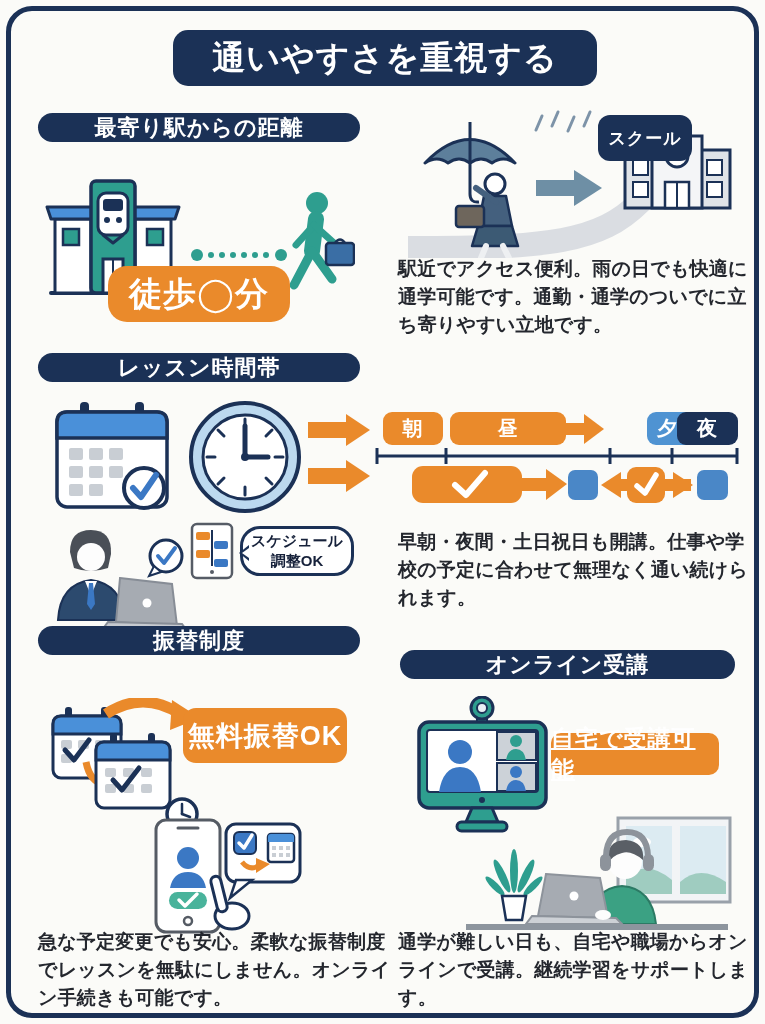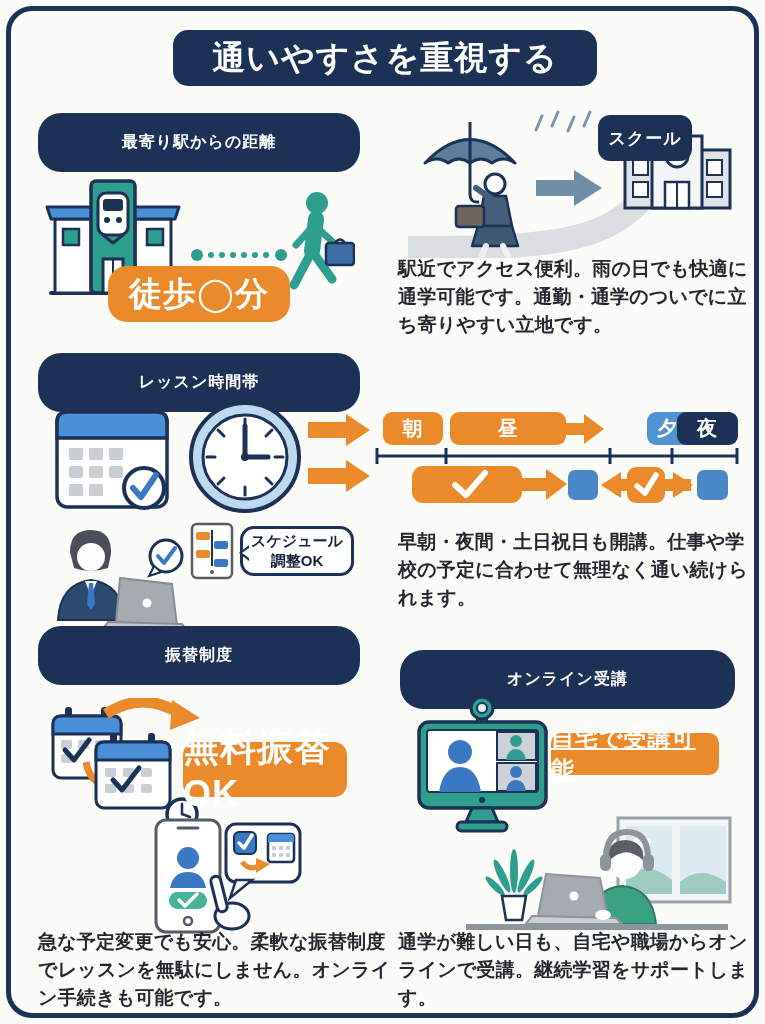--- a/index.html
+++ b/index.html
@@ -2,32 +2,32 @@
 <html><head>
 <meta charset="utf-8">
 <style>
   * { margin:0; padding:0; box-sizing:border-box; }
   body { width:765px; height:1024px; font-family:"Liberation Sans","DejaVu Sans",sans-serif; }
   .page { position:relative; width:765px; height:1024px; background:#fbfbf8; overflow:hidden; }
   .frame { position:absolute; inset:6px; border:5px solid #1b3156; border-radius:26px; pointer-events:none; }
   .abs { position:absolute; }
   .navy-pill { background:#1b3156; color:#ffffff; font-weight:800; display:flex; align-items:center; justify-content:center; letter-spacing:1px; }
   .title-banner { left:173px; top:30px; width:424px; height:56px; border-radius:15px; font-size:33px; }
-  .sec-header { width:322px; height:59px; border-radius:23px; font-size:16px; }
+  .sec-header { width:322px; height:29px; border-radius:23px; font-size:22px; }
   .badge-orange { background:#ea8a2b; color:#ffffff; font-weight:800; display:flex; align-items:center; justify-content:center; letter-spacing:1px; }
   .walk-badge { left:108px; top:266px; width:182px; height:56px; border-radius:19px; font-size:33px; }
-  .makeup-badge { left:183px; top:742px; width:164px; height:55px; border-radius:13px; font-size:36px; }
+  .makeup-badge { left:183px; top:708px; width:164px; height:55px; border-radius:13px; font-size:27px; }
   .online-badge { left:551px; top:733px; width:168px; height:42px; border-radius:10px; font-size:23px;text-decoration:underline; }
   .school-label { left:598px; top:115px; width:94px; height:46px; border-radius:12px; font-size:17px; }
   .para { color:#24272e; font-size:19px; line-height:1.48; font-weight:700; letter-spacing:0.2px; text-align:left; }
   .band { height:33px; border-radius:9px; color:#fff; font-weight:800; font-size:20px; display:flex; align-items:center; justify-content:center; letter-spacing:1px; }
   .band-orange { background:#ea8a2b; }
   .band-blue { background:#4f93d2;margin-left:40px; }
   .band-navy { background:#1b3156; }
-  .callout { left:240px; top:526px; width:114px; height:50px; background:#ffffff; border:3px solid #1b3156; border-radius:14px; color:#16213a; font-weight:800; font-size:15px; line-height:1.35; display:flex; flex-direction:column; align-items:center; justify-content:center; }
+  .callout { left:240px; top:526px; width:114px; height:50px; background:#ffffff; border:3px solid #1b3156; border-radius:20px; color:#16213a; font-weight:800; font-size:15px; line-height:1.35; display:flex; flex-direction:column; align-items:center; justify-content:center; }
   .callout::before { content:""; position:absolute; left:-12px; top:16px; border:8px solid transparent; border-right:10px solid #1b3156; }
   .callout::after { content:""; position:absolute; left:-6px; top:19px; border:5px solid transparent; border-right:7px solid #ffffff; }
 </style>
 </head>
 <body>
 
 <div class="page">
   <div class="frame"></div>
 
   <div class="abs navy-pill title-banner">通いやすさを重視する</div>

